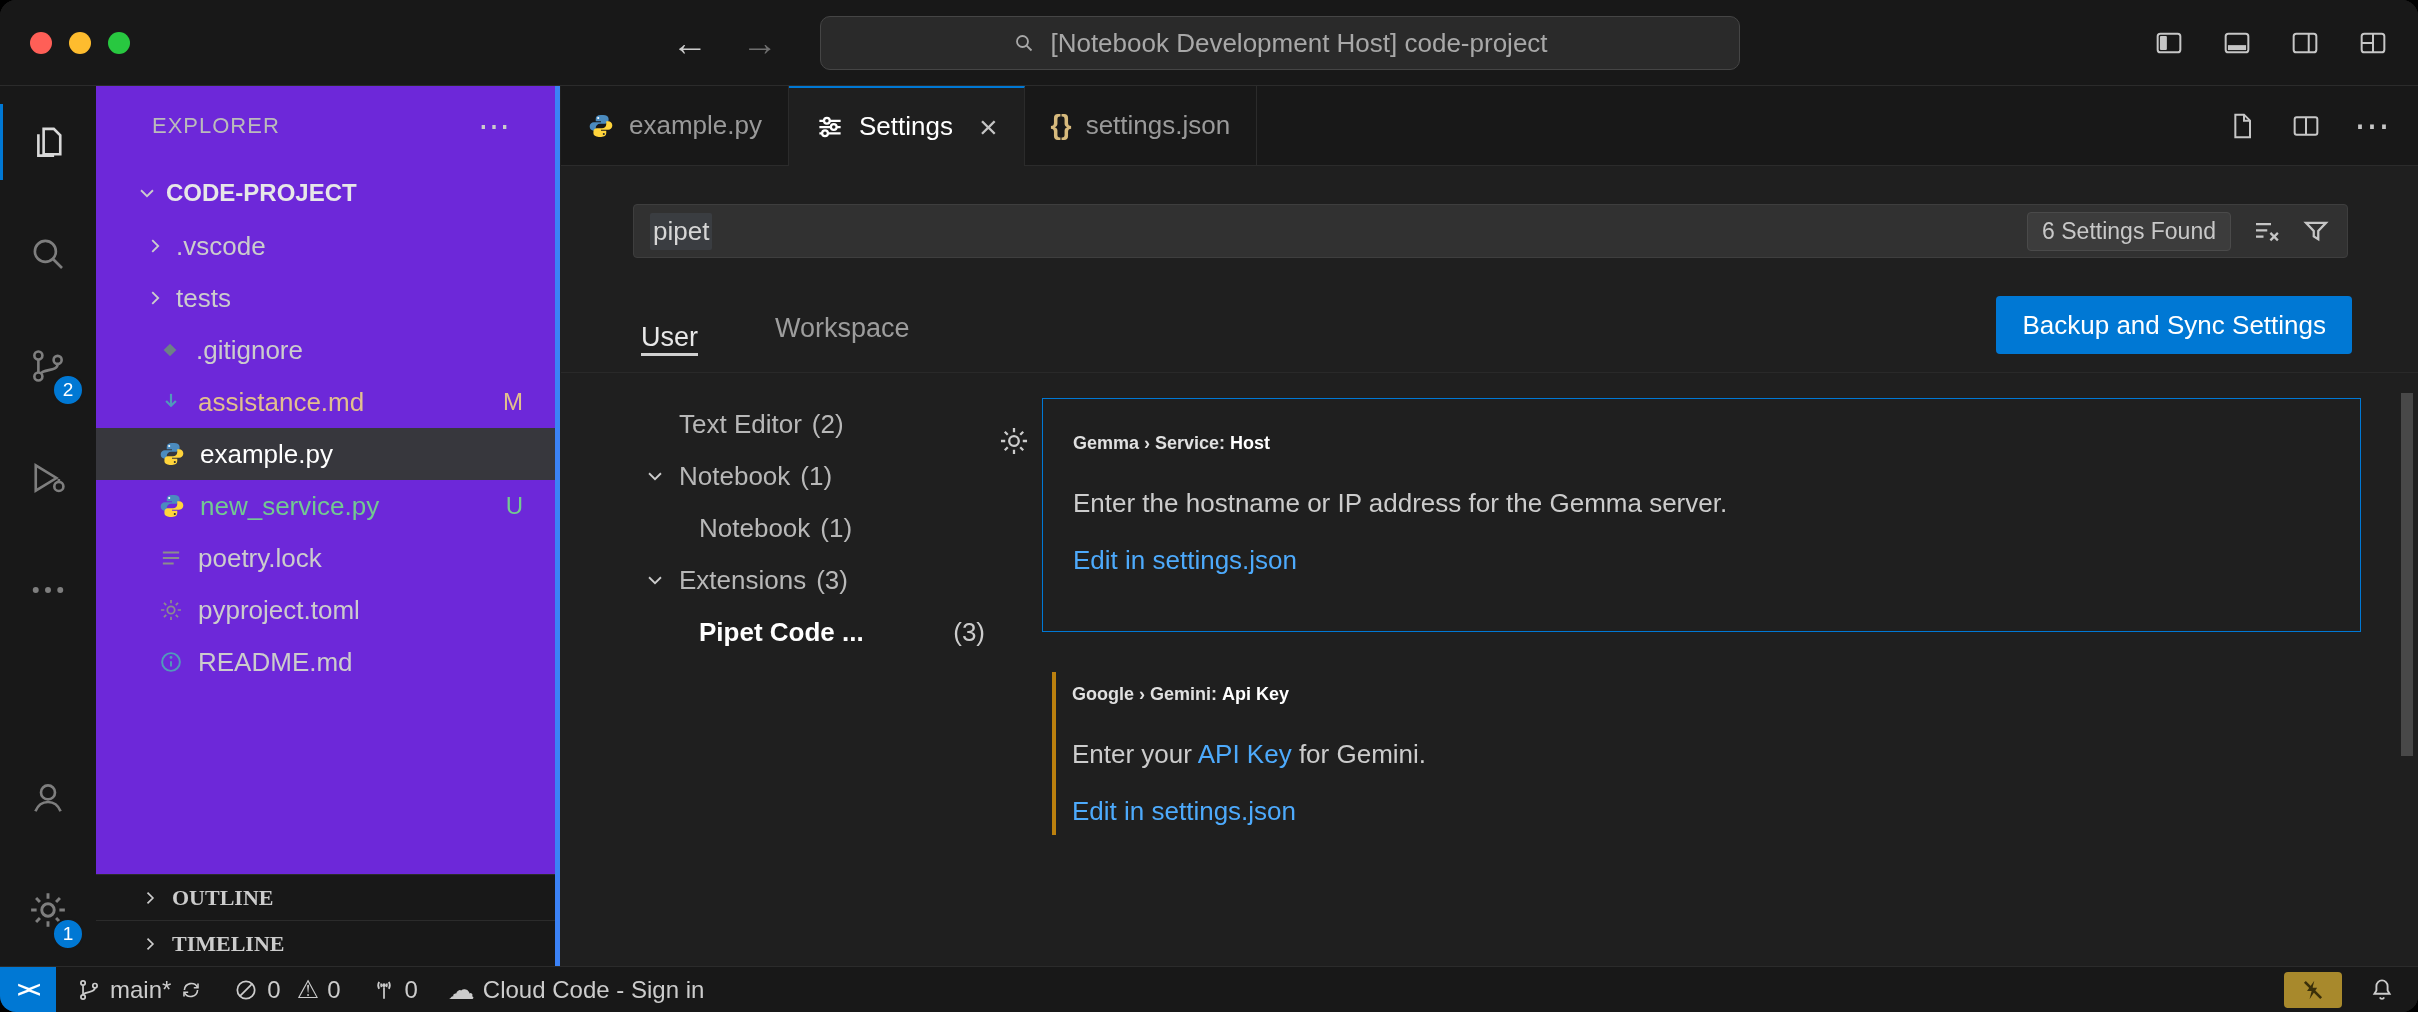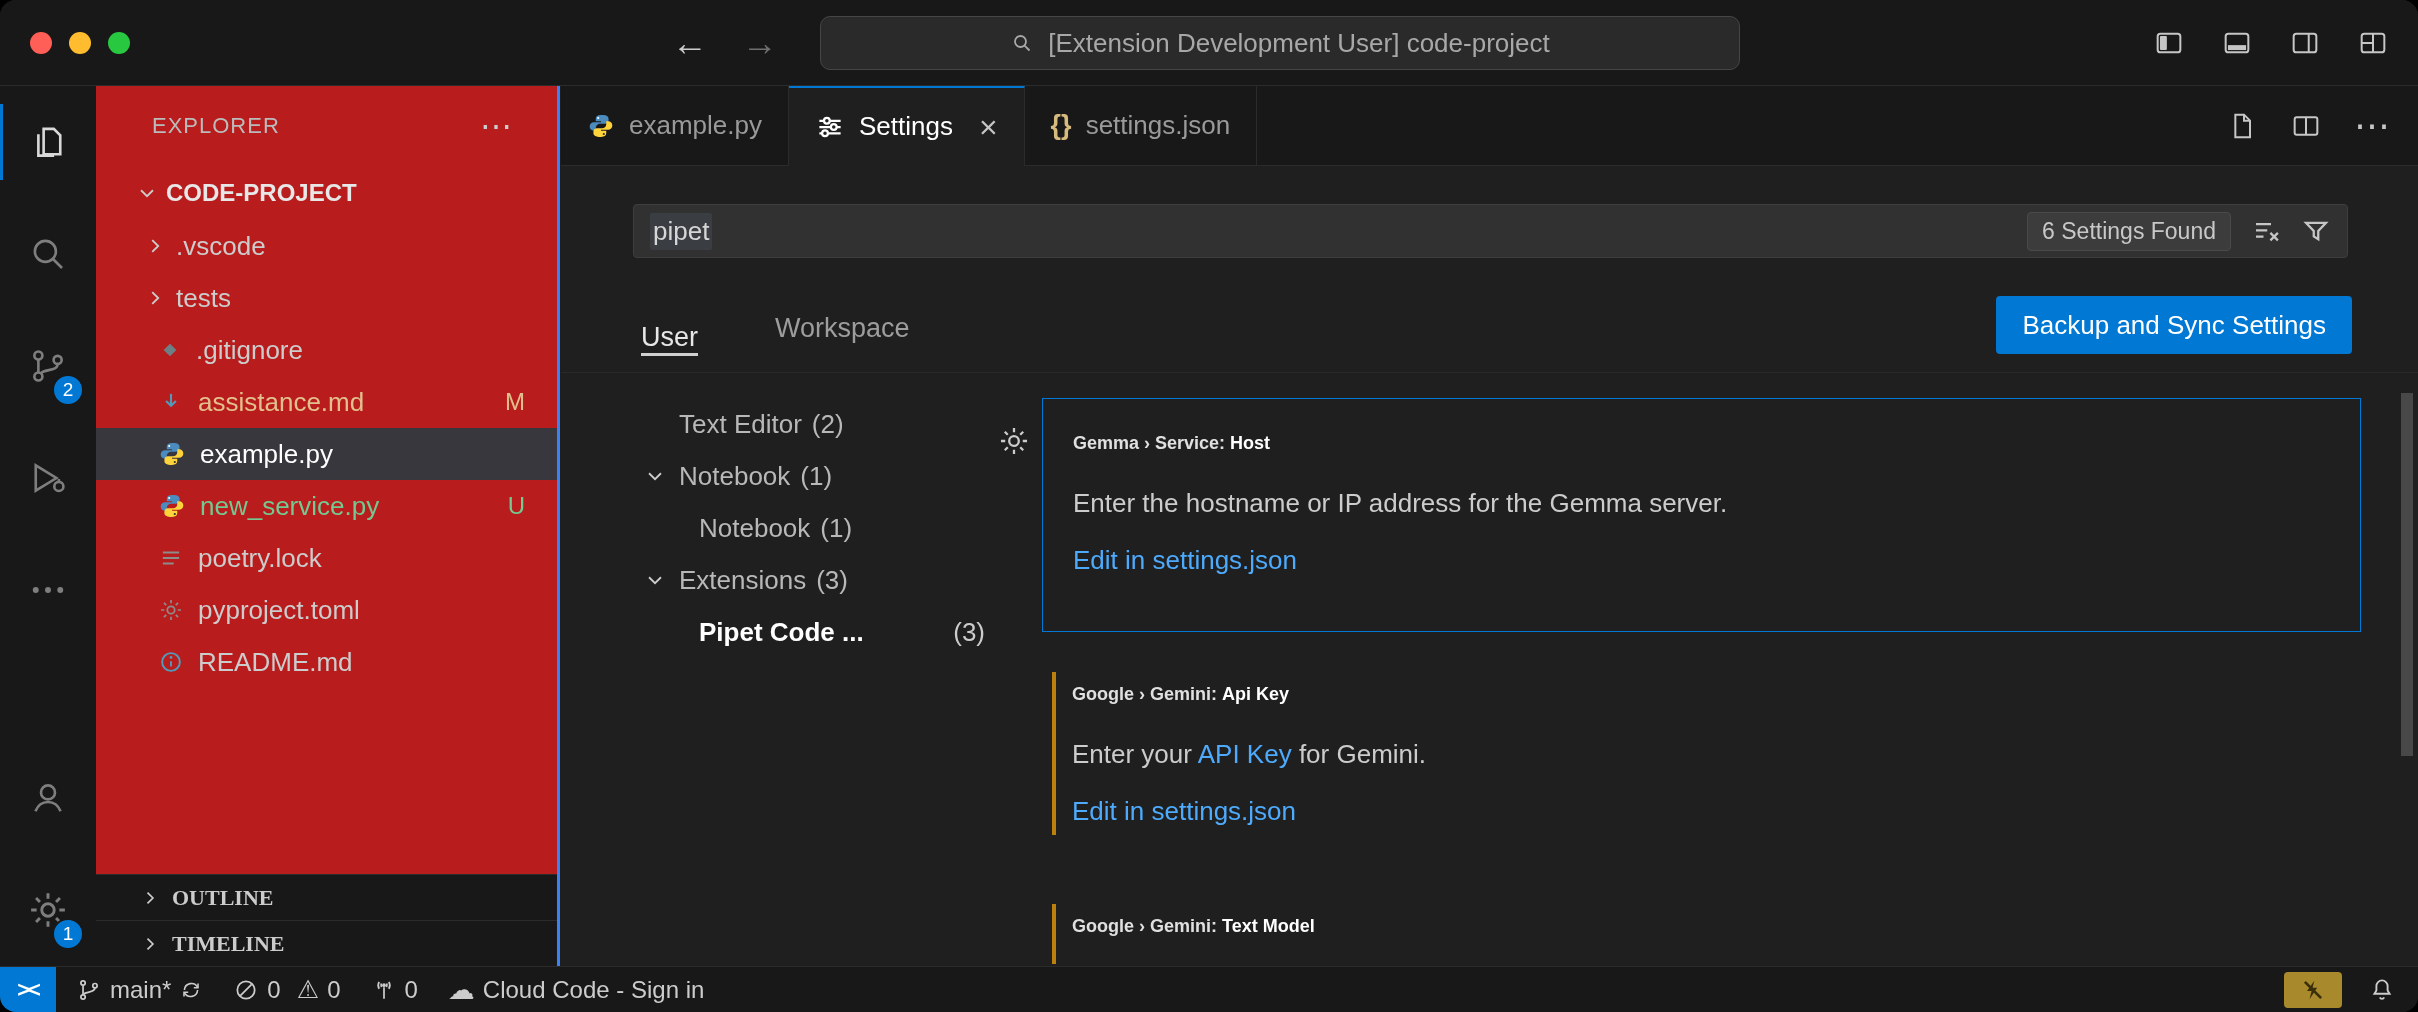--- a/index.html
+++ b/index.html
@@ -30,22 +30,22 @@
              justify-content:center; color:#7e7e7e; }
   .ab-item.active { color:#d9d9d9; }
   .ab-item.active::before { content:""; position:absolute; left:0; top:18px; bottom:18px;
                             width:3px; background:#0078d4; }
   .ab-badge { position:absolute; right:12px; bottom:16px; min-width:32px; height:32px;
               border-radius:16px; background:#0078d4; color:#fff; font-size:19px; display:flex;
               align-items:center; justify-content:center; border:2px solid #181818; }
   .ab-bottom { margin-top:auto; }
 
   
-  .sidebar { position:absolute; left:96px; top:86px; bottom:46px; width:464px; background:#b91c1c;
-             border-right:3px solid #3b82f6; }
+  .sidebar { position:absolute; left:96px; top:86px; bottom:46px; width:464px; background:#6d28d9;
+             border-right:5px solid #3b82f6; }
   .sb-header { height:80px; display:flex; align-items:center; padding:0 44px 0 56px;
                font-size:22px; letter-spacing:1px; color:#bbbbbb; }
   .sb-more { margin-left:auto; font-size:32px; color:#cccccc; }
   .sb-root { height:54px; display:flex; align-items:center; padding-left:40px; gap:8px;
              font-weight:bold; font-size:24px; color:#e7e7e7; }
   .t-row { height:52px; display:flex; align-items:center; font-size:26px; color:#cccccc;
            position:relative; }
   .t-row.folder { padding-left:48px; gap:10px; }
   .t-row.file { padding-left:62px; gap:14px;text-align:center; }
   .t-row.sel { background:#37373d; }
@@ -145,21 +145,21 @@
       <span class="back">←</span>
       <span class="fwd">→</span>
     </div>
     <div class="cmd">
       <span>
         <svg width="24" height="24" viewBox="0 0 24 24" fill="none" stroke="currentColor" stroke-width="1.8">
             <circle cx="10.5" cy="10.5" r="5.5"></circle>
             <path d="M14.6 14.6L19.5 19.5"></path>
           </svg>
       </span>
-      <span>[Extension Development User] code-project</span>
+      <span>[Notebook Development Host] code-project</span>
     </div>
     <div class="tb-icons">
       <span>
         <svg width="38" height="32" viewBox="0 0 24 24" fill="none" stroke="currentColor" stroke-width="1.5">
             <rect x="3.5" y="5" width="17" height="14" rx="2"></rect>
             <rect x="5.2" y="6.7" width="5.2" height="10.6" rx="0.8" fill="currentColor" stroke="none"></rect>
           </svg>
       </span>
       <span>
         <svg width="38" height="32" viewBox="0 0 24 24" fill="none" stroke="currentColor" stroke-width="1.5">
@@ -492,26 +492,20 @@
         <span class="mod-bar"></span>
         <div class="stitle">
           <span class="scat">Google › Gemini: </span><span class="sname">Api Key</span>
         </div>
         <div class="sdesc">
           <span>Enter your </span><span class="inline-link">API Key</span><span> for Gemini.</span>
         </div>
         <a class="slink">Edit in settings.json</a>
       </div>
 
-      <div class="srow srow3">
-        <span class="mod-bar"></span>
-        <div class="stitle">
-          <span class="scat">Google › Gemini: </span><span class="sname">Text Model</span>
-        </div>
-      </div>
 
       <div class="scrollbar"></div>
     </div>
   </div>
 
   <div class="statusbar">
     <div class="sb-remote">&gt;&lt;</div>
     <div class="sb-left">
       <div class="sb-item">
         <span>

